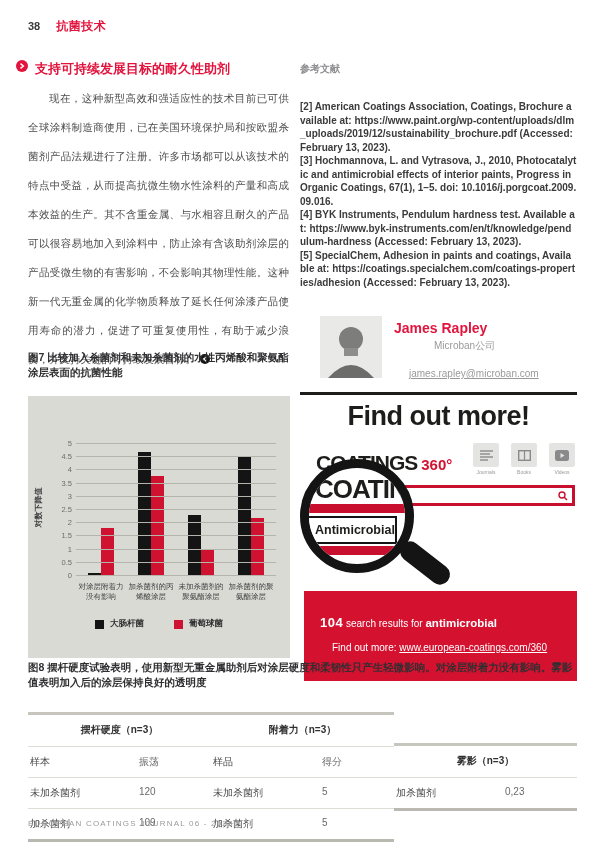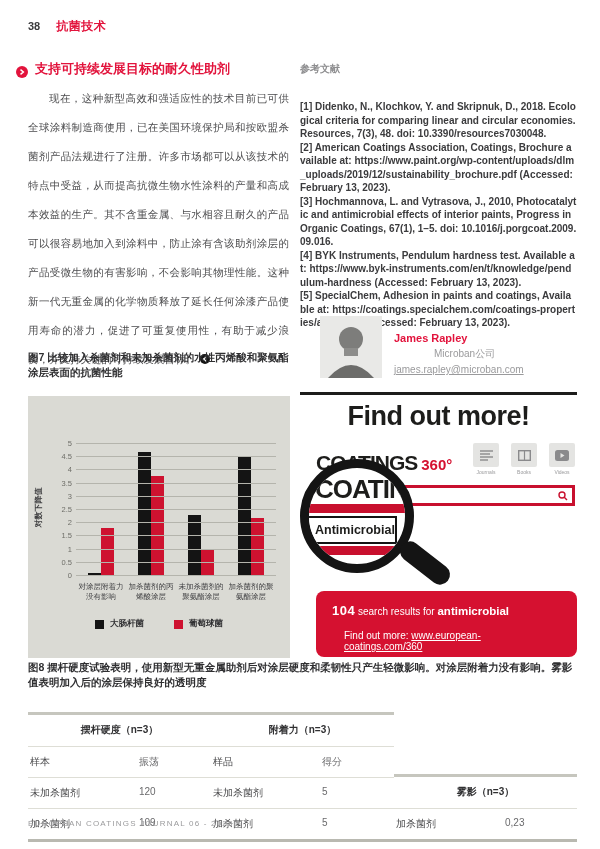--- a/index.html
+++ b/index.html
@@ -5,40 +5,40 @@
   html,body{margin:0;padding:0;}
   body{
     width:600px;height:849px;position:relative;background:#ffffff;overflow:hidden;
     font-family:"Liberation Sans","DejaVu Sans",sans-serif;color:#3c3c3e;
   }
   
   .page-head{position:absolute;top:18px;left:28px;display:flex;align-items:baseline;gap:16px;}
   .page-num{font-size:11px;font-weight:bold;color:#3a3a3c;}
   .page-section{font-size:12px;font-weight:bold;color:#e2133c;letter-spacing:.5px;}
   
-  .art-title-row{position:absolute;top:60px;left:16px;display:flex;align-items:flex-end;gap:7px;}
+  .art-title-row{position:absolute;top:60px;left:16px;display:flex;align-items:flex-start;gap:7px;}
   .red-dot{width:12px;height:12px;border-radius:50%;background:#e2133c;display:flex;align-items:center;justify-content:center;flex:0 0 12px;}
   .red-dot svg{display:block;}
   .art-title{font-size:13px;font-weight:bold;color:#e2133c;}
   
   .body-text{position:absolute;top:84px;left:28px;width:261px;font-size:10.5px;line-height:29px;
     text-align:justify;color:#4c4c4e;text-indent:2em;}
   .end-marker{display:inline-block;width:10px;height:10px;border-radius:50%;background:#141414;
     vertical-align:-1px;margin-left:4px;position:relative;}
   .end-marker svg{position:absolute;left:2px;top:2px;}
   
   .refs{position:absolute;top:62px;left:300px;width:277px;}
   .refs-heading{font-size:10px;font-weight:bold;color:#8d8d8f;margin:0 0 24px 0;}
   .ref-item{margin:0;font-size:10px;font-weight:bold;line-height:13.5px;color:#3b3b3d;word-break:break-all;}
   
   .author{position:absolute;top:316px;left:320px;display:flex;gap:12px;}
   .avatar{width:62px;height:62px;flex:0 0 62px;}
-  .author-name{font-size:11px;font-weight:bold;color:#e2133c;margin:16px 0 3px 0;}
+  .author-name{font-size:14px;font-weight:bold;color:#e2133c;margin:4px 0 3px 0;}
   .author-company{font-size:10px;color:#9a9a9c;margin:0 0 3px 0;padding-left:40px;}
-  .author-email{font-size:10px;color:#9a9a9c;text-decoration:underline;margin:0;}
+  .author-email{font-size:10px;color:#9a9a9c;text-decoration:underline;margin:15px;}
   
   .fig7-caption{position:absolute;top:350px;left:28px;width:262px;font-size:10.5px;font-weight:bold;
     line-height:15px;color:#2f2f31;}
   .chart-box{position:absolute;top:396px;left:28px;width:262px;height:262px;background:#dadad4;}
   .chart-title{position:absolute;top:16px;left:0;right:0;text-align:center;font-size:12px;font-weight:bold;color:#1d1d1b;}
   .chart-ylabel{position:absolute;left:-30px;top:106px;width:80px;text-align:center;transform:rotate(-90deg);
     font-size:8px;font-weight:bold;color:#3f3f41;}
   .plot{position:absolute;left:48px;right:14px;top:48px;height:132px;}
   .gridline{position:absolute;left:0;right:0;height:1px;background:#b4b4ac;}
   .ytick{position:absolute;left:-26px;width:22px;text-align:right;font-size:7.5px;color:#6e6e68;transform:translateY(4px);}
@@ -68,30 +68,30 @@
     background:#ffffff;overflow:hidden;z-index:2;}
   .mag-logo{position:absolute;left:6px;top:6px;font-size:26px;font-weight:bold;color:#1d1d1b;letter-spacing:-1px;white-space:nowrap;}
   .mag-stripe{position:absolute;left:-5px;right:-5px;height:9px;background:#c8102e;}
   .mag-stripe.top{top:36px;}
   .mag-stripe.bottom{top:78px;}
   .mag-term-box{position:absolute;left:-4px;right:8px;top:48px;height:24px;background:#fff;border:2px solid #141414;
     display:flex;align-items:center;padding-left:8px;}
   .mag-term{font-size:12.5px;font-weight:bold;color:#1d1d1b;}
   .mag-handle{position:absolute;left:96px;top:112px;width:58px;height:20px;background:#141414;border-radius:10px;
     transform:rotate(38deg);z-index:2;}
-  .ad-results{position:absolute;left:16px;right:0;top:196px;height:46px;background:#d51130;border-radius:8px;
-    color:#ffffff;padding:10px 16px;box-sizing:content-box;}
+  .ad-results{position:absolute;left:4px;right:0;top:196px;height:46px;background:#d51130;border-radius:0;
+    color:#ffffff;padding:22px 16px;box-sizing:content-box;}
   .ad-results-line1{font-size:10px;margin:2px 0 5px 0;}
   .ad-results-count{font-size:13px;font-weight:bold;letter-spacing:.5px;}
   .ad-results-term{font-size:11.5px;font-weight:bold;}
   .ad-results-line2{font-size:10px;margin:12px;}
   .ad-url{text-decoration:underline;color:#ffffff;}
   
   .fig8-caption{position:absolute;top:660px;left:28px;width:549px;font-size:10.5px;font-weight:bold;line-height:15px;color:#2f2f31;}
-  .tables{position:absolute;top:712px;left:28px;width:549px;display:flex;align-items:flex-end;}
+  .tables{position:absolute;top:712px;left:28px;width:549px;display:flex;align-items:center;}
   .mini-table{flex:1;border-top:3px solid #c6c6be;}
   .mini-table-title{text-align:center;font-size:10px;font-weight:bold;color:#2f2f31;padding:8px 0 9px 0;}
   .mini-row{display:flex;justify-content:space-between;border-top:1px solid #deded6;padding:8px 2px;}
   .mini-row:last-child{border-bottom:3px solid #b9b9b1;}
   .mini-cell-label{font-size:10px;color:#4a4a4c;}
   .mini-cell-value{font-size:10px;color:#6a6a6c;width:70px;text-align:left;}
   
   .footer{position:absolute;top:819px;left:28px;font-size:8px;letter-spacing:1.2px;color:#9b9b9d;}
 </style>
 </head>
@@ -111,21 +111,20 @@
   <span class="art-title">支持可持续发展目标的耐久性助剂</span>
 </div>
 
 <div class="body-text"><span>现在，这种新型高效和强适应性的技术目前已可供全球涂料制造商使用，已在美国环境保护局和按欧盟杀菌剂产品法规进行了注册。许多市场都可以从该技术的特点中受益，从而提高抗微生物水性涂料的产量和高成本效益的生产。其不含重金属、与水相容且耐久的产品可以很容易地加入到涂料中，防止涂有含该助剂涂层的产品受微生物的有害影响，不会影响其物理性能。这种新一代无重金属的化学物质释放了延长任何涂漆产品使用寿命的潜力，促进了可重复使用性，有助于减少浪费，并支持关键的可持续发展目标。</span><span class="end-marker"><svg width="6" height="6" viewBox="0 0 6 6">
         <path d="M4.2 0.8 L1.6 3 L4.2 5.2" fill="none" stroke="#ffffff" stroke-width="1.3"></path>
       </svg></span></div>
 
 <div class="refs">
   <p class="refs-heading">参考文献</p>
   <div>
-      <p class="ref-item">[1] Didenko, N., Klochkov, Y. and Skripnuk, D., 2018. Ecological criteria for comparing linear and circular economies. Resources, 7(3), 48. doi: 10.3390/resources7030048.</p>
       <p class="ref-item">[2] American Coatings Association, Coatings, Brochure available at: https://www.paint.org/wp-content/uploads/dlm_uploads/2019/12/sustainability_brochure.pdf (Accessed: February 13, 2023).</p>
       <p class="ref-item">[3] Hochmannova, L. and Vytrasova, J., 2010, Photocatalytic and antimicrobial effects of interior paints, Progress in Organic Coatings, 67(1), 1–5. doi: 10.1016/j.porgcoat.2009.09.016.</p>
       <p class="ref-item">[4] BYK Instruments, Pendulum hardness test. Available at: https://www.byk-instruments.com/en/t/knowledge/pendulum-hardness (Accessed: February 13, 2023).</p>
       <p class="ref-item">[5] SpecialChem, Adhesion in paints and coatings, Available at: https://coatings.specialchem.com/coatings-properties/adhesion (Accessed: February 13, 2023).</p>
     </div>
 </div>
 
 <div class="author">
   <span class="avatar">
     <svg width="62" height="62" viewBox="0 0 62 62">

